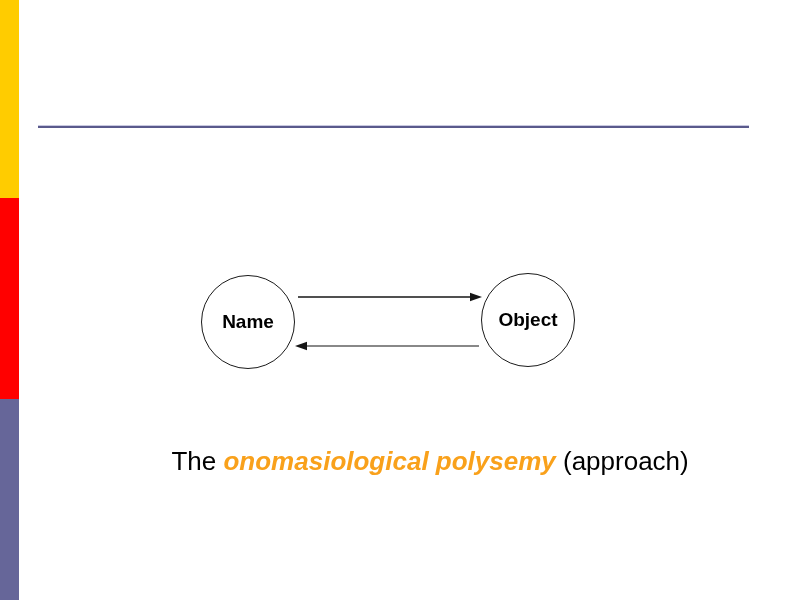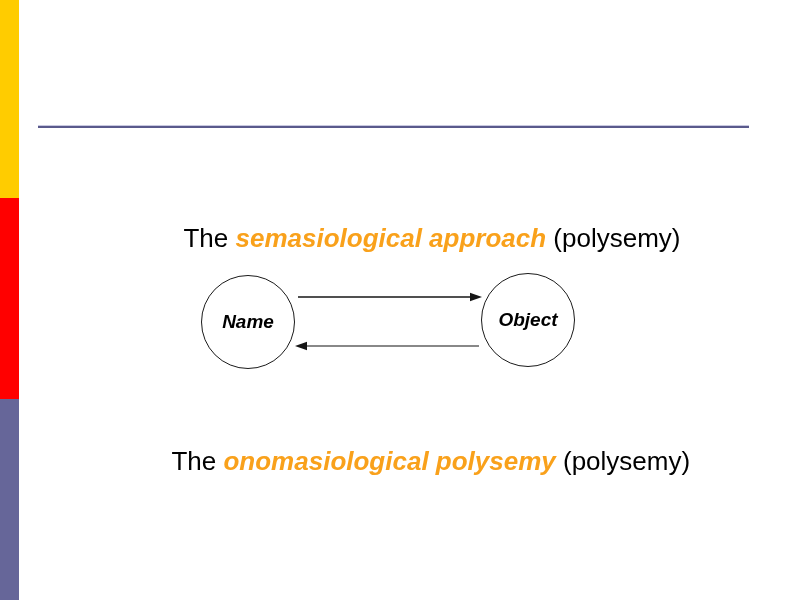--- a/index.html
+++ b/index.html
@@ -41,21 +41,21 @@
   }
   
   .node {
     position: absolute;
     width: 94px; height: 94px;
     border: 1.5px solid #1a1a1a;
     border-radius: 50%;
     background: #ffffff;
     box-sizing: border-box;
     display: flex; align-items: center; justify-content: center;
-    font-size: 19px; font-weight: bold; color: #000000; font-style: italic;
+    font-size: 19px; font-weight: bold; color: #000000;
   }
   .node-name   { left: 201px; top: 275px; }
   .node-object { left: 481px; top: 273px; text-align: right; }
   .arrow-layer {
     position: absolute; left: 0; top: 0;
     width: 800px; height: 600px;
     pointer-events: none;
   }
 </style>
 </head>
@@ -67,23 +67,20 @@
     <div class="accent-block accent-yellow"></div>
     <div class="accent-block accent-red"></div>
     <div class="accent-block accent-slate"></div>
   </div>
 
   <div class="divider">
     <div class="divider-light"></div>
     <div class="divider-dark"></div>
   </div>
 
-  <div class="heading heading-top">
-    <span>The </span><span class="emphasis">semasiological approach</span><span> (polysemy)</span>
-  </div>
 
   <div class="node node-name">
     <span>Name</span>
   </div>
   <div class="node node-object">
     <span>Object</span>
   </div>
 
   <svg class="arrow-layer" viewBox="0 0 800 600">
 
@@ -92,16 +89,16 @@
       <polygon points="482,297 470,292.7 470,301.3" fill="#161616"></polygon>
     </g>
 
     <g>
       <line x1="479" y1="346" x2="307" y2="346" stroke="#606060" stroke-width="1.4"></line>
       <polygon points="295,346 307,341.7 307,350.3" fill="#161616"></polygon>
     </g>
   </svg>
 
   <div class="heading heading-bottom">
-    <span>The </span><span class="emphasis">onomasiological polysemy</span><span> (polysemy)</span>
+    <span>The </span><span class="emphasis">onomasiological polysemy</span><span> (approach)</span>
   </div>
 
 </div>
 
 </body></html>

